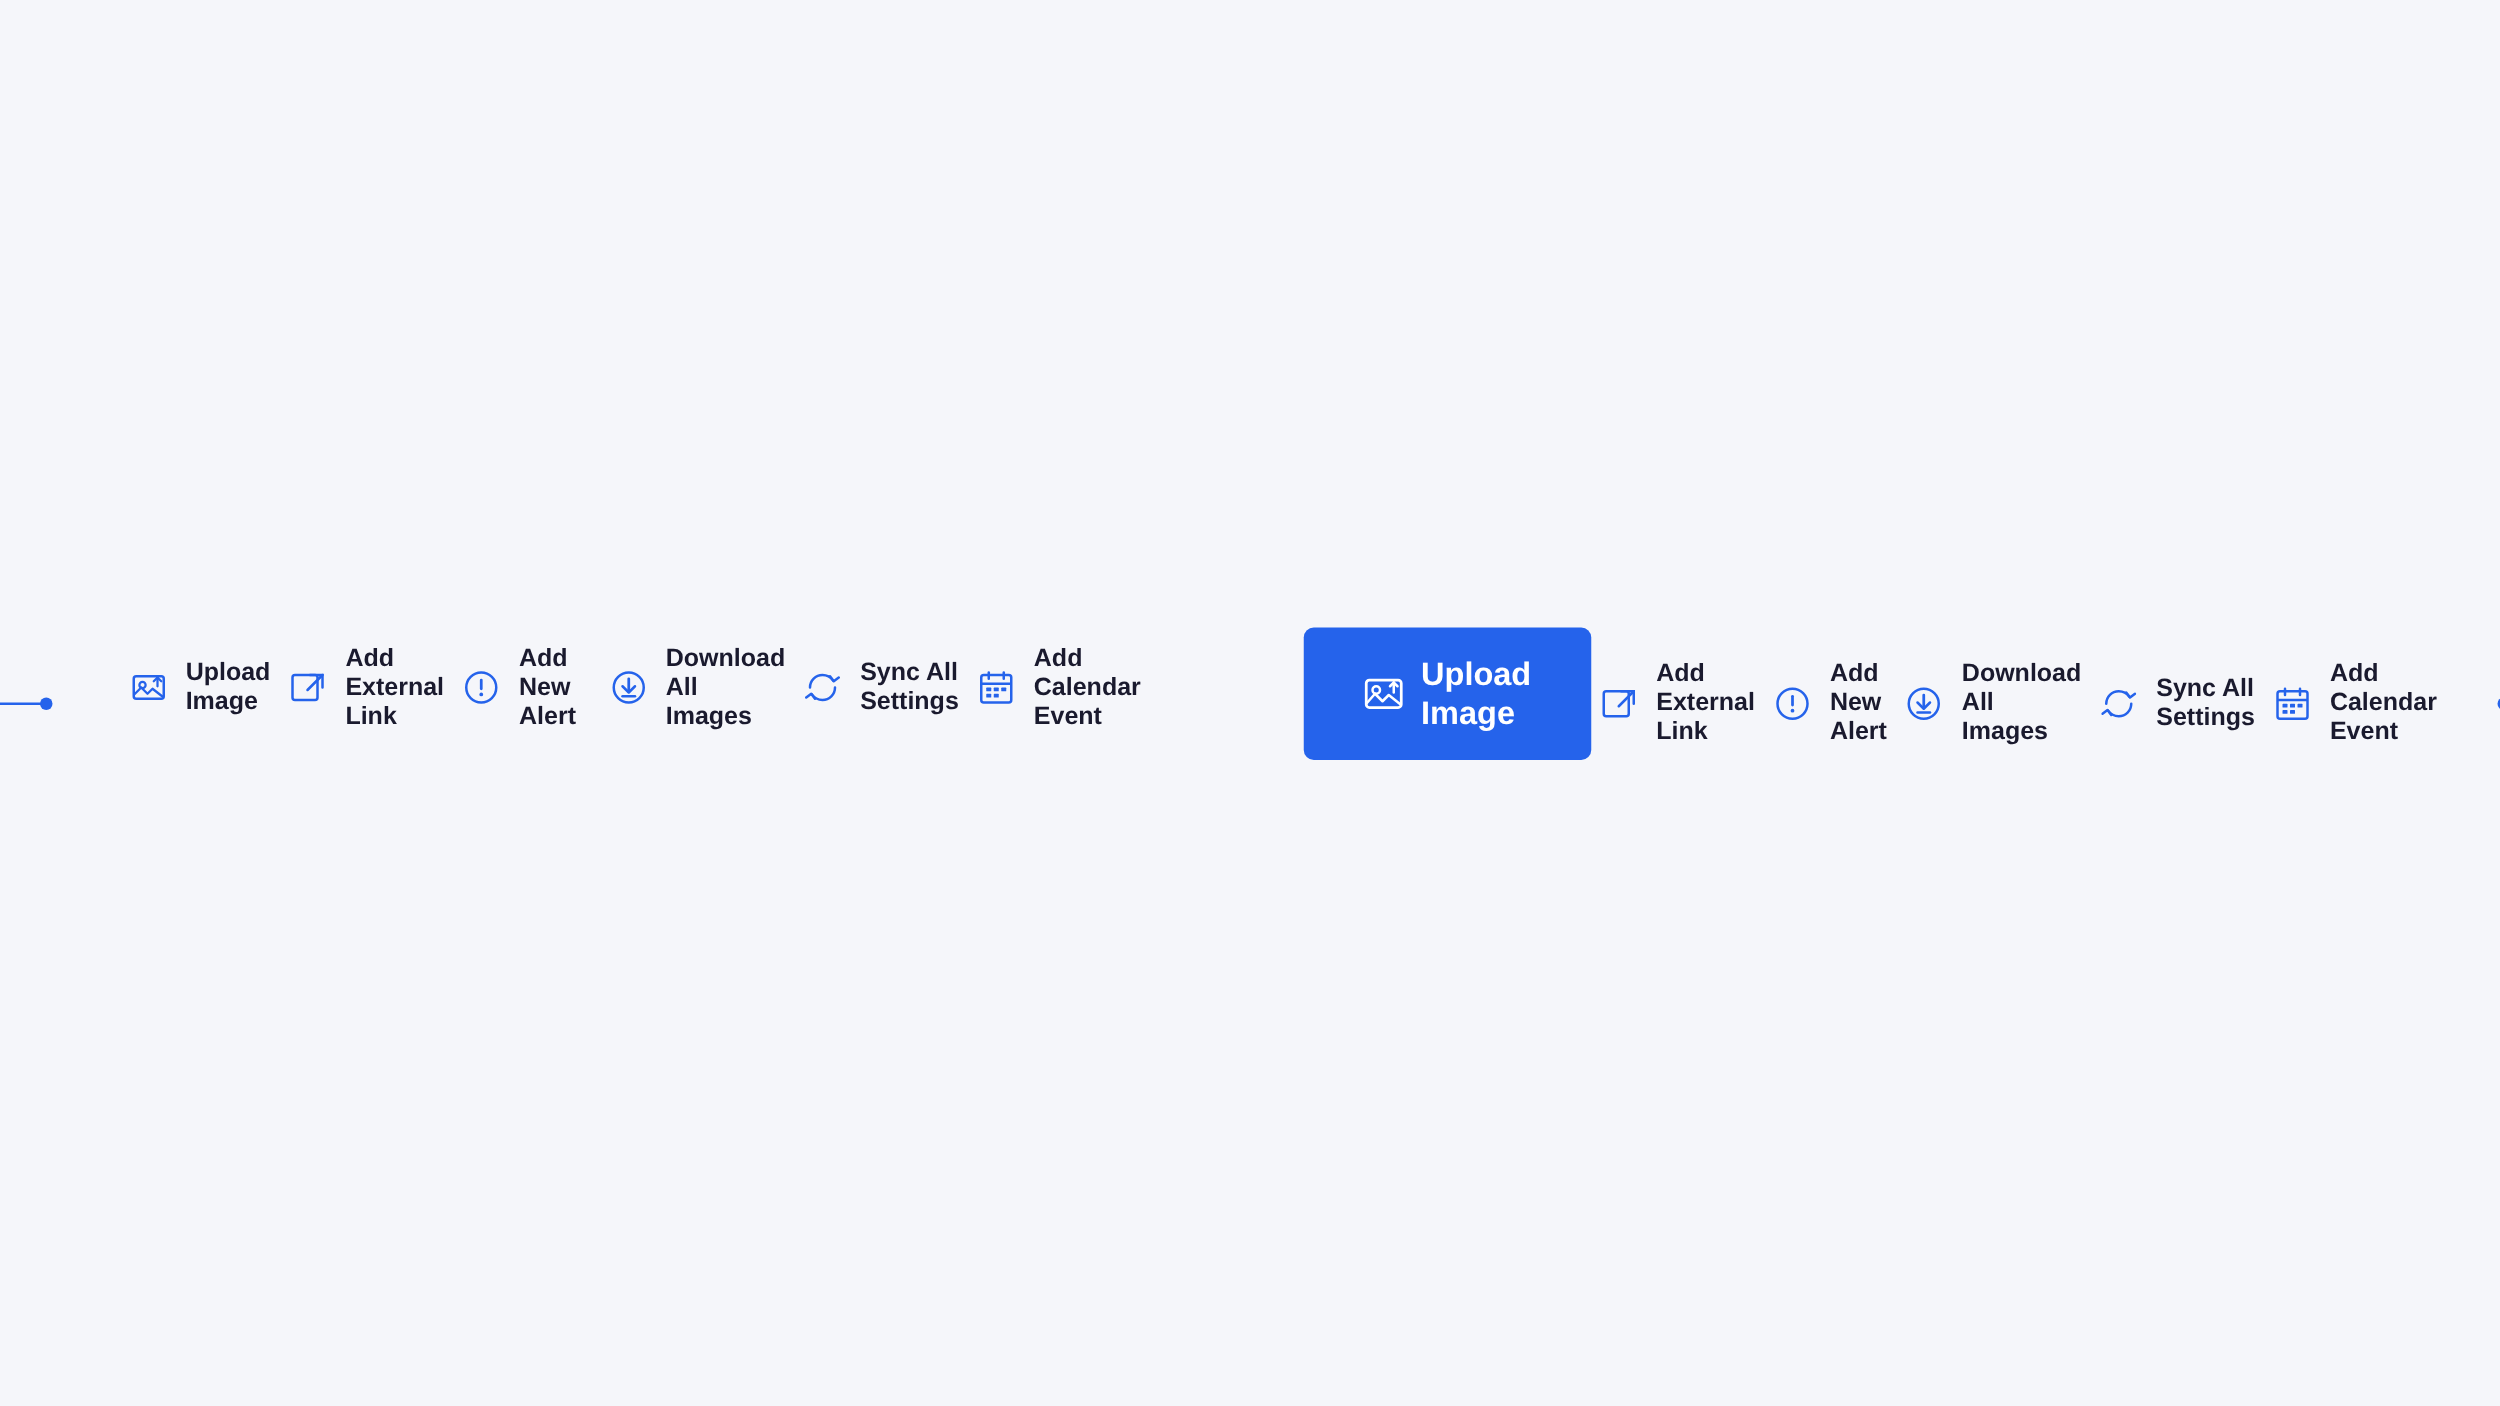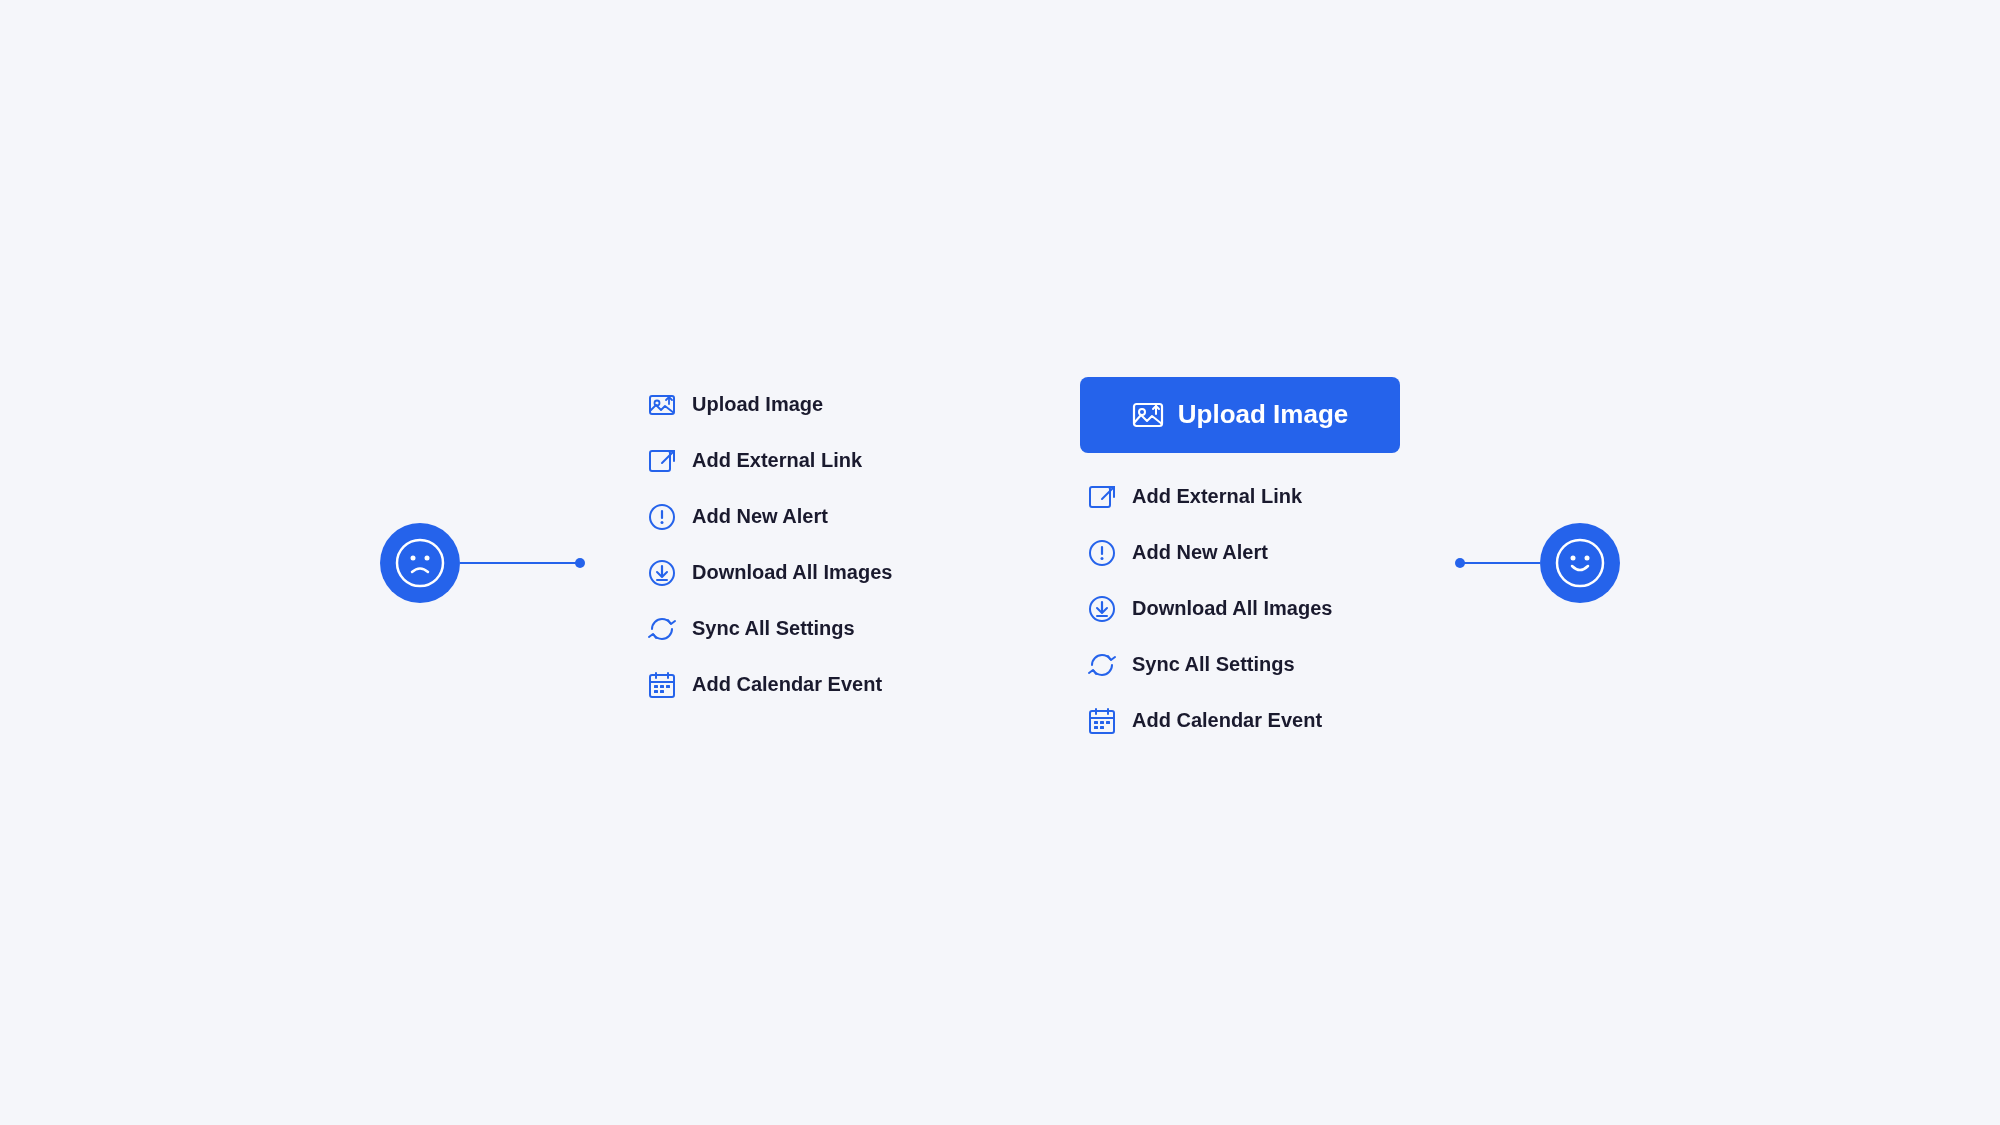--- a/index.html
+++ b/index.html
@@ -87,21 +87,21 @@
 
     .panels-wrapper {
       display: flex;
       gap: 120px;
       align-items: flex-start;
     }
 
     
     .menu-panel {
       display: flex;
-      flex-direction: column;
+      flex-direction: row;
       gap: 0;
       min-width: 320px;
     }
 
     .menu-item {
       display: flex;
       align-items: center;
       gap: 16px;
       padding: 14px 8px;
       cursor: pointer;

